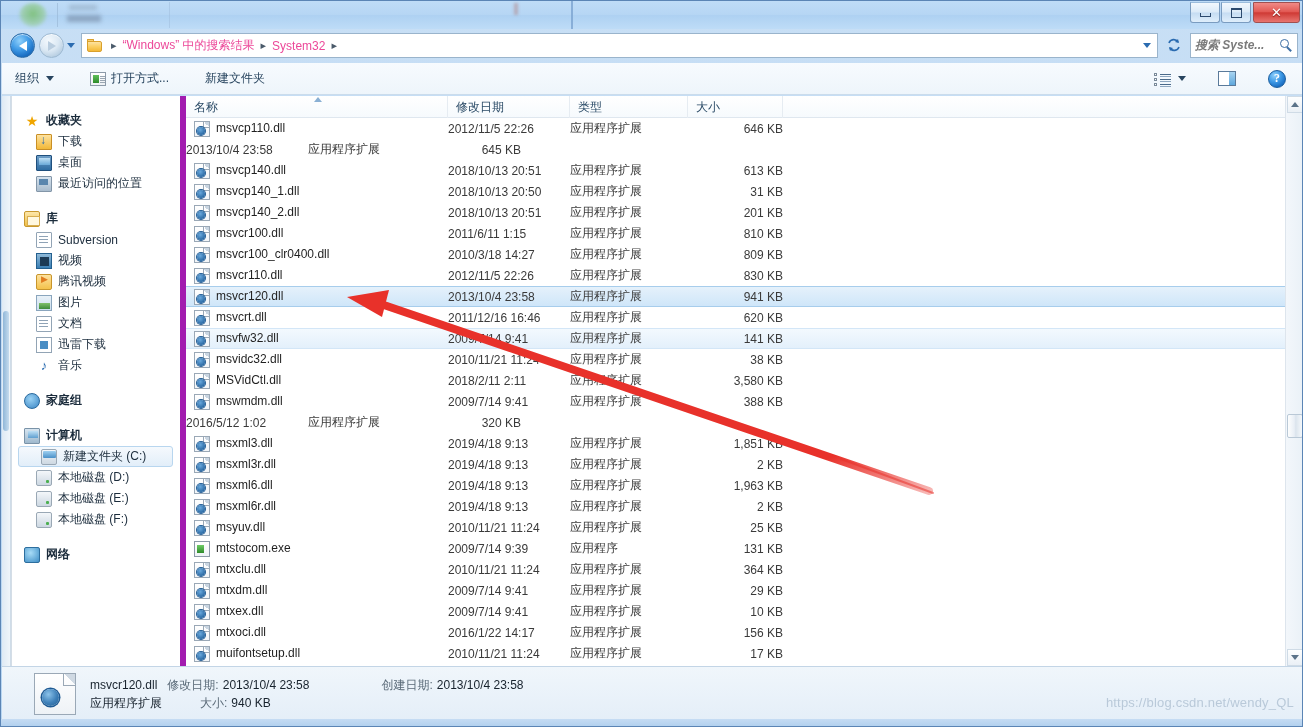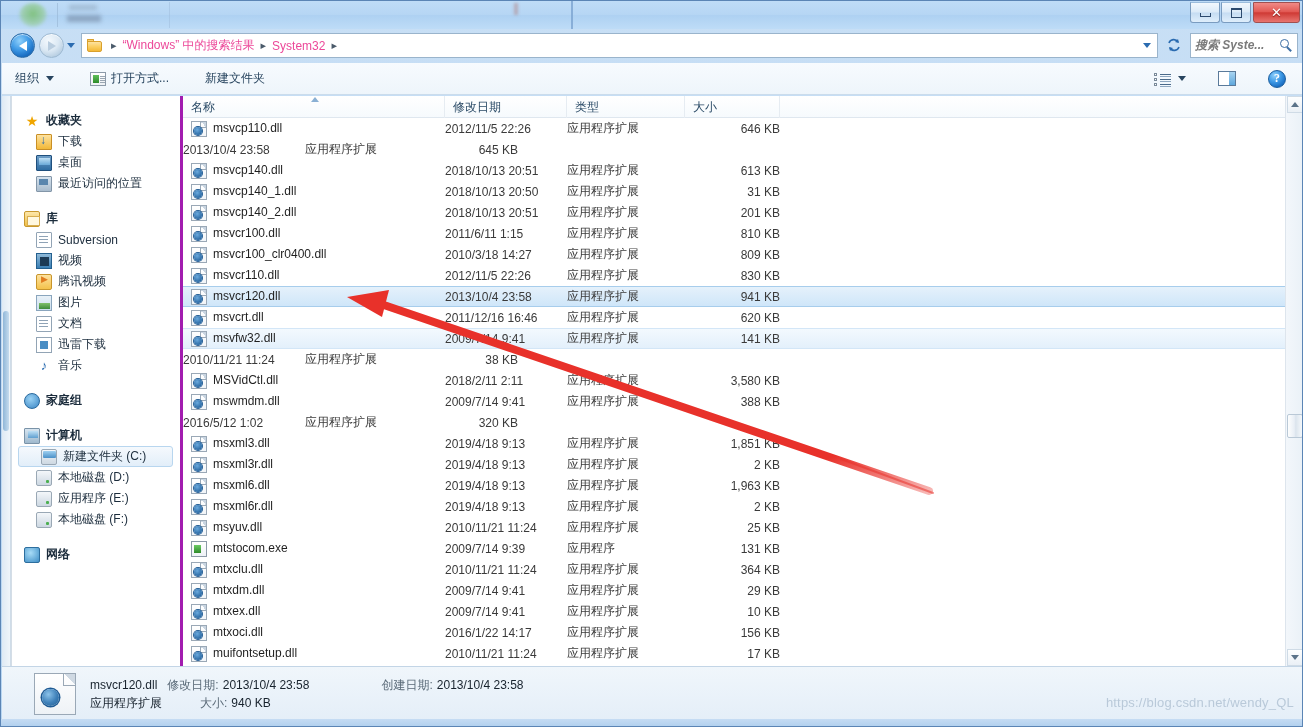--- a/index.html
+++ b/index.html
@@ -266,21 +266,21 @@
   .ic-drive { background: linear-gradient(to bottom,#f4f7fa,#cdd8e2); border:1px solid #9aa8b5; border-radius:2px;}
   .ic-drive::after{content:'';position:absolute;right:2px;top:9px;width:3px;height:3px;background:#4caf50;border-radius:1px;}
   .ic-drivec { background: linear-gradient(to bottom,#f4f7fa,#cdd8e2); border:1px solid #9aa8b5; border-radius:2px;}
   .ic-drivec::after{content:'';position:absolute;left:1px;top:1px;width:13px;height:7px;
     background:linear-gradient(to bottom,#9fd0f0,#4a90c8); border-radius:1px;}
   .ic-network { background: radial-gradient(circle at 40% 35%, #a8dcf7, #3f8ec6); border-radius:2px; border:1px solid #2d6e9e;}
 
   
   #filepane {
     position:absolute; left: 178px; top: 0; width: 1105px; height: 570px;
-    background:#ffffff; border-left: 3px solid #a21caf;
+    background:#ffffff; border-left: 6px solid #a21caf;
     overflow: hidden;
   }
   #colheader {
     position:absolute; left:0; top:0; width: 1105px; height: 22px;
     background: linear-gradient(to bottom, #ffffff 0%, #f6fafd 100%);
     border-bottom: 1px solid #dfe7ef;
     display:flex; align-items:center;
   }
   .colh {
     font-size: 12px; color: #2a4a66; height: 22px; line-height: 22px;
@@ -582,21 +582,21 @@
         <div class="navrow selected">
           <span class="navicon ic-drivec"></span>
           <span class="navlabel">新建文件夹 (C:)</span>
         </div>
         <div class="navrow child">
           <span class="navicon ic-drive"></span>
           <span class="navlabel">本地磁盘 (D:)</span>
         </div>
         <div class="navrow child">
           <span class="navicon ic-drive"></span>
-          <span class="navlabel">应用程序 (E:)</span>
+          <span class="navlabel">本地磁盘 (E:)</span>
         </div>
         <div class="navrow child">
           <span class="navicon ic-drive"></span>
           <span class="navlabel">本地磁盘 (F:)</span>
         </div>
       </div>
 
       <div class="spacer"></div>
 
       <div class="navgroup">
@@ -706,20 +706,24 @@
           <div class="row hover">
             <div class="c-name">
               <span class="fileicon fi-dll"></span>
               <span>msvfw32.dll</span>
             </div>
             <div class="c-date">2009/7/14 9:41</div>
             <div class="c-type">应用程序扩展</div>
             <div class="c-size">141 KB</div>
           </div>
           <div class="row">
+            <div class="c-name">
+              <span class="fileicon fi-dll"></span>
+              <span>msvidc32.dll</span>
+            </div>
             <div class="c-date">2010/11/21 11:24</div>
             <div class="c-type">应用程序扩展</div>
             <div class="c-size">38 KB</div>
           </div>
           <div class="row">
             <div class="c-name">
               <span class="fileicon fi-dll"></span>
               <span>MSVidCtl.dll</span>
             </div>
             <div class="c-date">2018/2/11 2:11</div>

